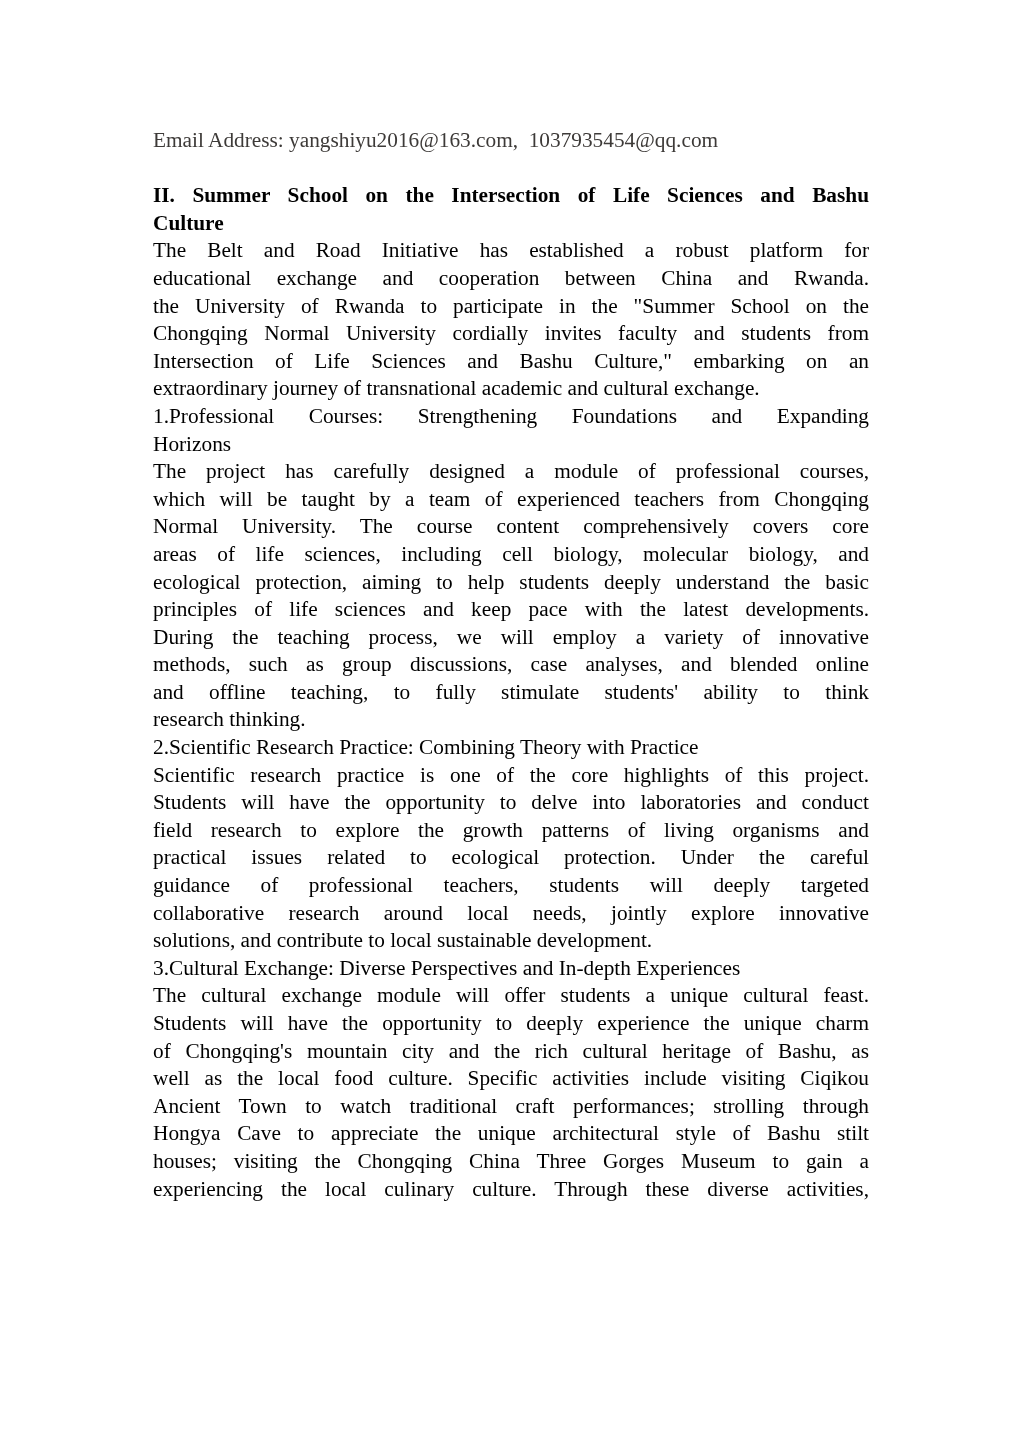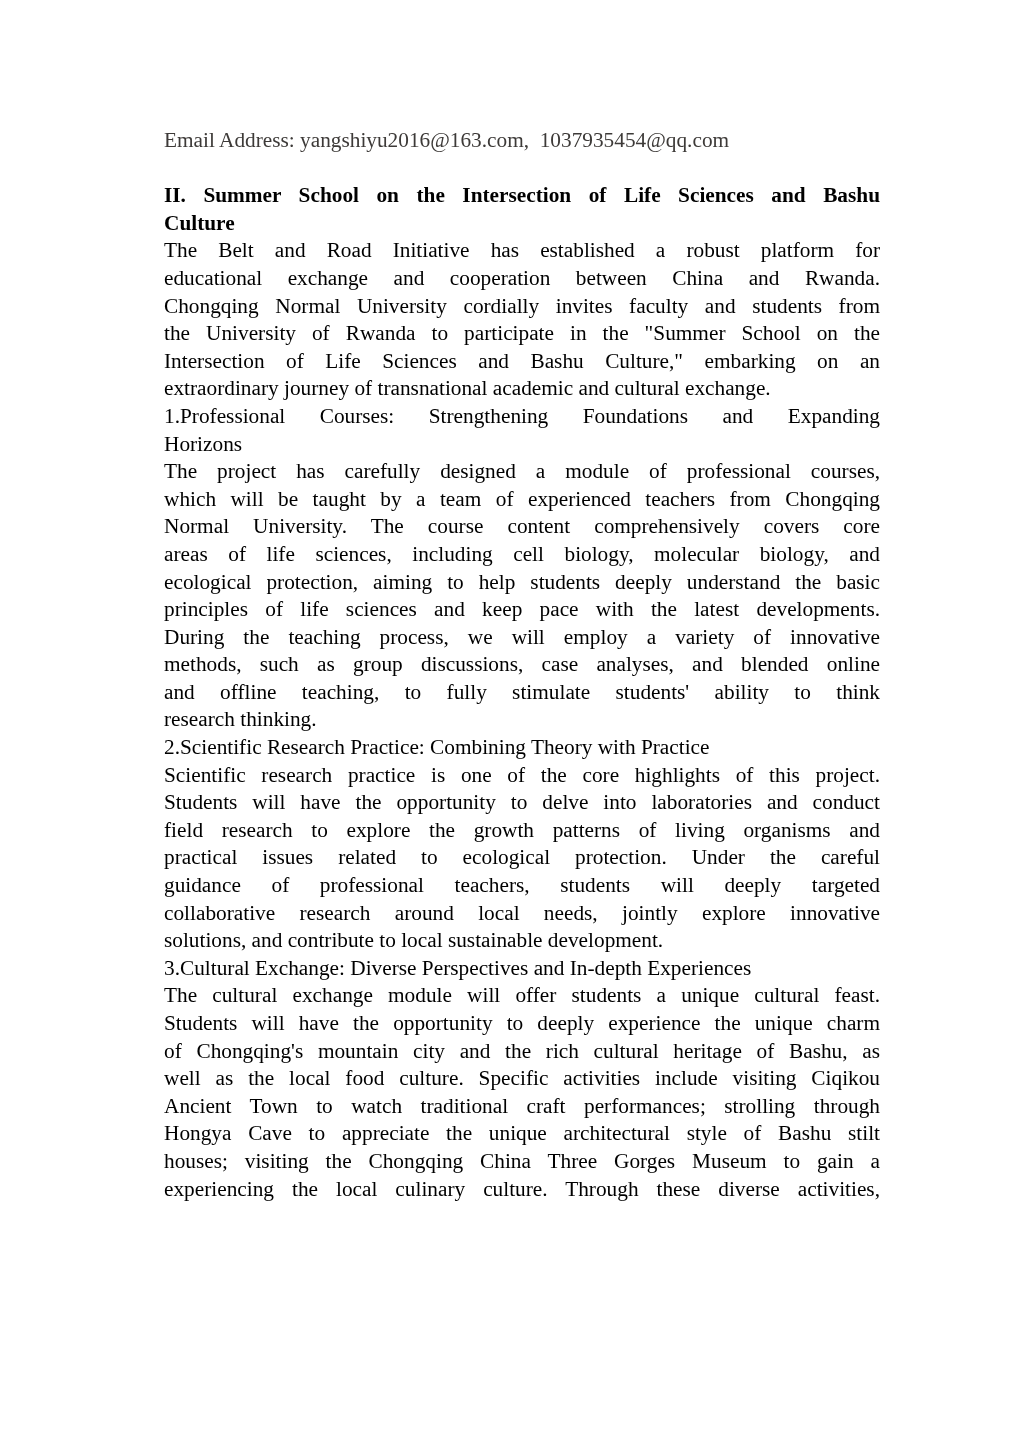--- a/index.html
+++ b/index.html
@@ -10,21 +10,21 @@
   .page {
     position: relative;
     width: 1024px;
     height: 1448px;
     background: var(--page-bg, #ffffff);
     overflow: hidden;
     font-family: "Liberation Serif", serif;
   }
   .content {
     position: absolute;
-    left: 164px;
+    left: 153px;
     top: 127px;
     width: 716px;
   }
   .line {
     font-size: 21.3px;
     line-height: 27.6px;
     color: var(--body-color, #000000);
     white-space: normal;
   }
   
@@ -57,22 +57,22 @@
         <div class="line ll">Email Address: yangshiyu2016@163.com,  1037935454@qq.com</div>
       </div>
       <div class="gap"></div>
       <div class="block heading">
         <div class="line jl">II. Summer School on the Intersection of Life Sciences and Bashu</div>
         <div class="line ll">Culture</div>
       </div>
       <div class="block body-para">
         <div class="line jl">The Belt and Road Initiative has established a robust platform for</div>
         <div class="line jl">educational exchange and cooperation between China and Rwanda.</div>
+        <div class="line jl">the University of Rwanda to participate in the "Summer School on the</div>
         <div class="line jl">Chongqing Normal University cordially invites faculty and students from</div>
-        <div class="line jl">the University of Rwanda to participate in the "Summer School on the</div>
         <div class="line jl">Intersection of Life Sciences and Bashu Culture," embarking on an</div>
         <div class="line ll">extraordinary journey of transnational academic and cultural exchange.</div>
       </div>
       <div class="block body-para">
         <div class="line jl">1.Professional Courses: Strengthening Foundations and Expanding</div>
         <div class="line ll">Horizons</div>
       </div>
       <div class="block body-para">
         <div class="line jl">The project has carefully designed a module of professional courses,</div>
         <div class="line jl">which will be taught by a team of experienced teachers from Chongqing</div>

